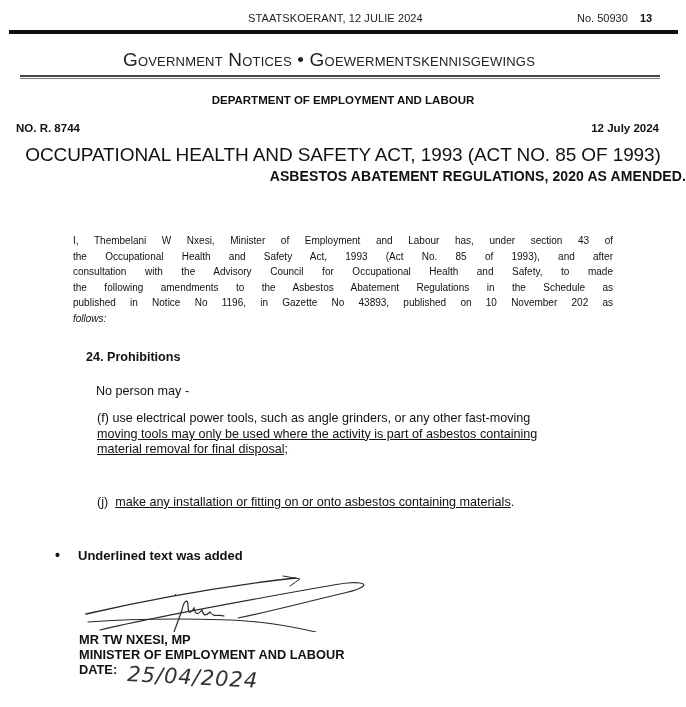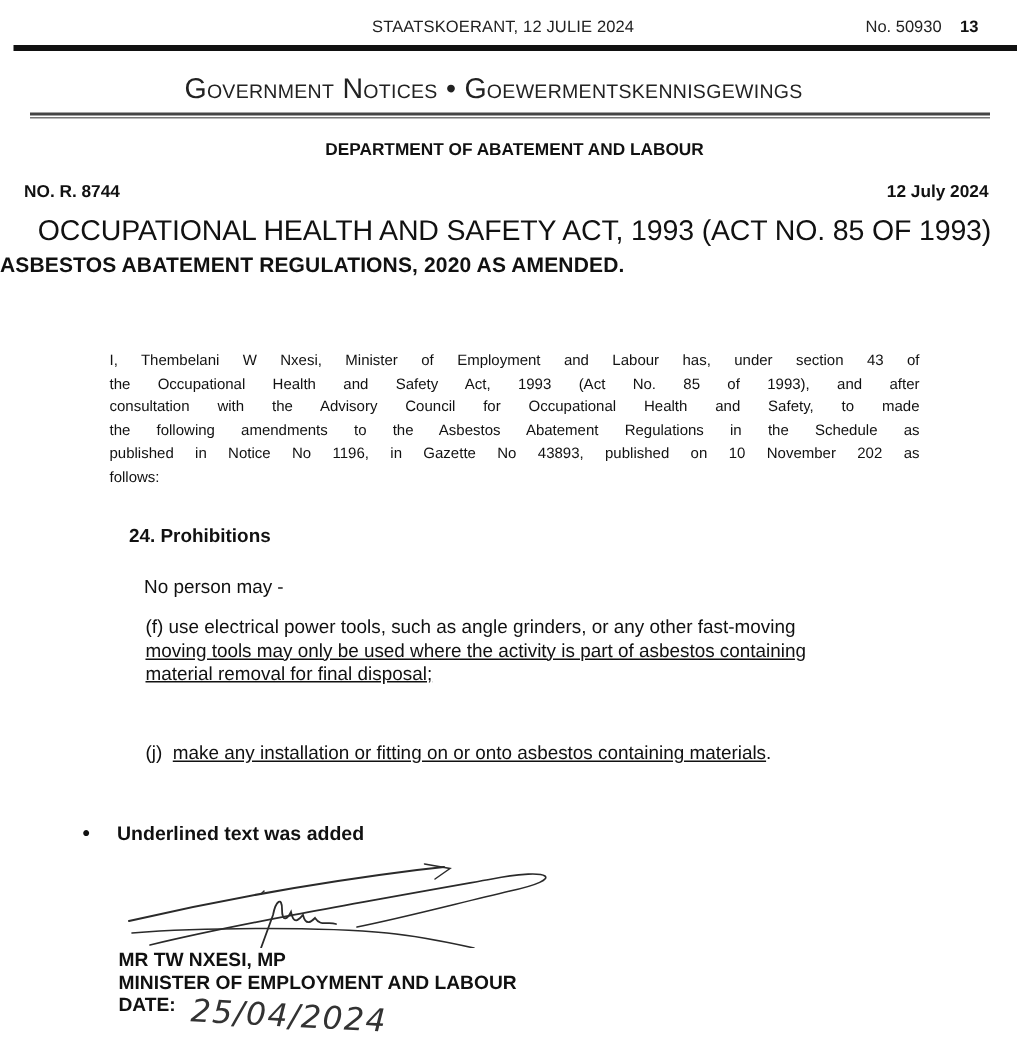--- a/index.html
+++ b/index.html
@@ -16,26 +16,26 @@
 
     
     #section-heading { left: 0; width: 658px; top: 49px; text-align: center; font-size: 19px; font-variant: small-caps; color: #222; letter-spacing: 0.2px; }
     #double-rule { left: 20px; top: 75px; width: 640px; height: 4px; border-top: 2px solid #444; border-bottom: 1px solid #777; }
 
     #department { left: 0; width: 686px; top: 94px; text-align: center; font-size: 11.5px; font-weight: bold; }
     #notice-no { left: 16px; top: 122px; font-size: 11.5px; font-weight: bold; }
     #notice-date { right: 27px; top: 122px; font-size: 11.5px; font-weight: bold; }
 
     #act-title { left: 0; width: 686px; top: 144px; text-align: center; font-size: 19px; letter-spacing: -0.1px; }
-    #reg-title { left: 0; width: 686px; top: 168px; text-align: left; font-size: 14px; font-weight: bold; letter-spacing: 0.1px; }
+    #reg-title { left: 0; width: 686px; top: 168px; text-align: right; font-size: 14px; font-weight: bold; letter-spacing: 0.1px; }
 
     
     #preamble { left: 73px; top: 233px; width: 540px; font-size: 10px; line-height: 15.6px; white-space: normal; text-align: justify; }
     #preamble .ln { display: block; text-align: justify; text-align-last: justify; height: 15.6px; }
-    #preamble .ln.last { text-align-last: left; }
+    #preamble .ln.last { text-align-last: left; font-style: italic; }
 
     #regulation-heading { left: 86px; top: 350px; font-size: 12.6px; font-weight: bold; }
     #lead-in { left: 96px; top: 384px; font-size: 12.6px; }
 
     .clause { left: 97px; width: 520px; font-size: 12.6px; line-height: 15.5px; white-space: normal; }
     .clause .ln { display: block; height: 15.5px; white-space: nowrap; }
     #clause-f { top: 411px; }
     #clause-j { top: 495px; }
     u { text-decoration: underline; text-underline-offset: 1px; }
 
@@ -55,21 +55,21 @@
 <body>
 
 <div class="abs" id="running-head">STAATSKOERANT, 12 JULIE 2024</div>
 <div class="abs" id="issue-no">No. 50930</div>
 <div class="abs" id="page-no">13</div>
 <div class="abs" id="top-rule"></div>
 
 <div class="abs" id="section-heading">Government Notices • Goewermentskennisgewings</div>
 <div class="abs" id="double-rule"></div>
 
-<div class="abs" id="department">DEPARTMENT OF ABATEMENT AND LABOUR</div>
+<div class="abs" id="department">DEPARTMENT OF EMPLOYMENT AND LABOUR</div>
 <div class="abs" id="notice-no">NO.  R. 8744</div>
 <div class="abs" id="notice-date">12 July 2024</div>
 <div class="abs" id="act-title">OCCUPATIONAL HEALTH AND SAFETY ACT, 1993 (ACT NO. 85 OF 1993)</div>
 <div class="abs" id="reg-title">ASBESTOS ABATEMENT REGULATIONS, 2020 AS AMENDED.</div>
 
 <div class="abs" id="preamble">
   <span class="ln">I, Thembelani W Nxesi, Minister of Employment and Labour has, under section 43 of</span>
   <span class="ln">the Occupational Health and Safety Act, 1993 (Act No. 85 of 1993), and after</span>
   <span class="ln">consultation with the Advisory Council for Occupational Health and Safety, to made</span>
   <span class="ln">the following amendments to the Asbestos Abatement Regulations in the Schedule as</span>

